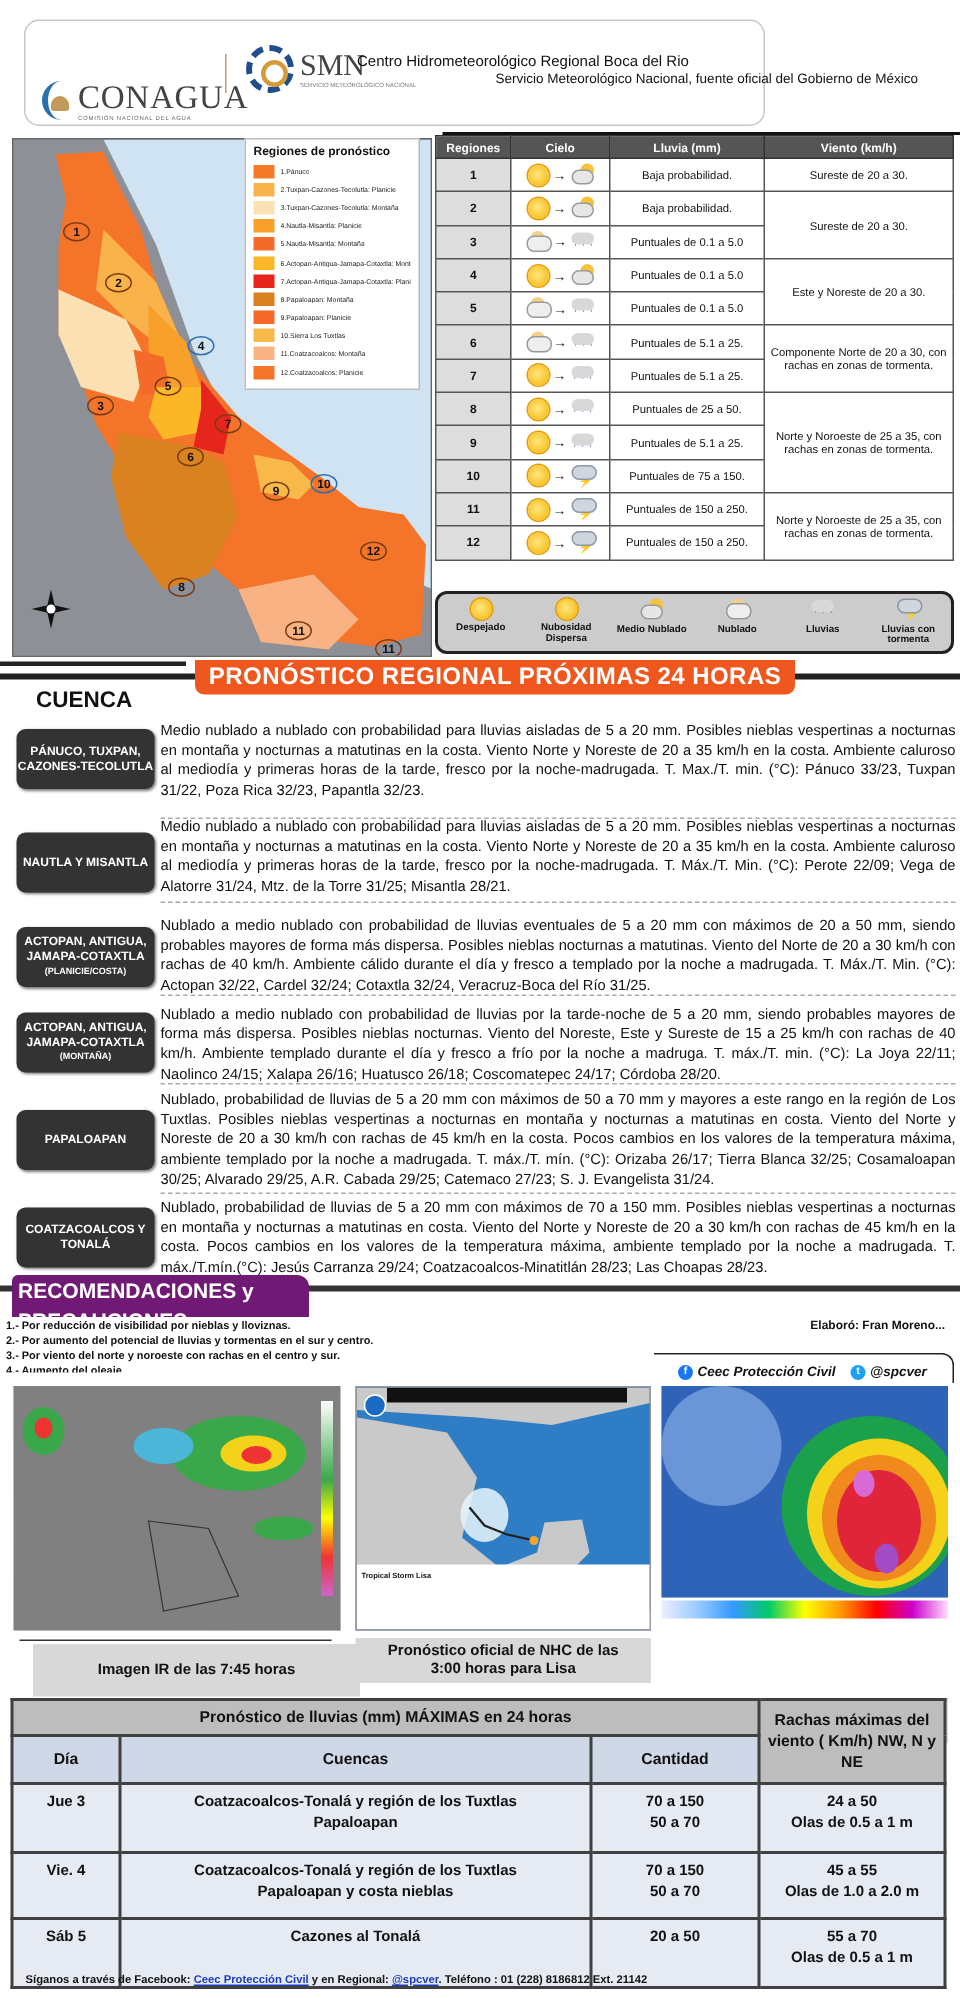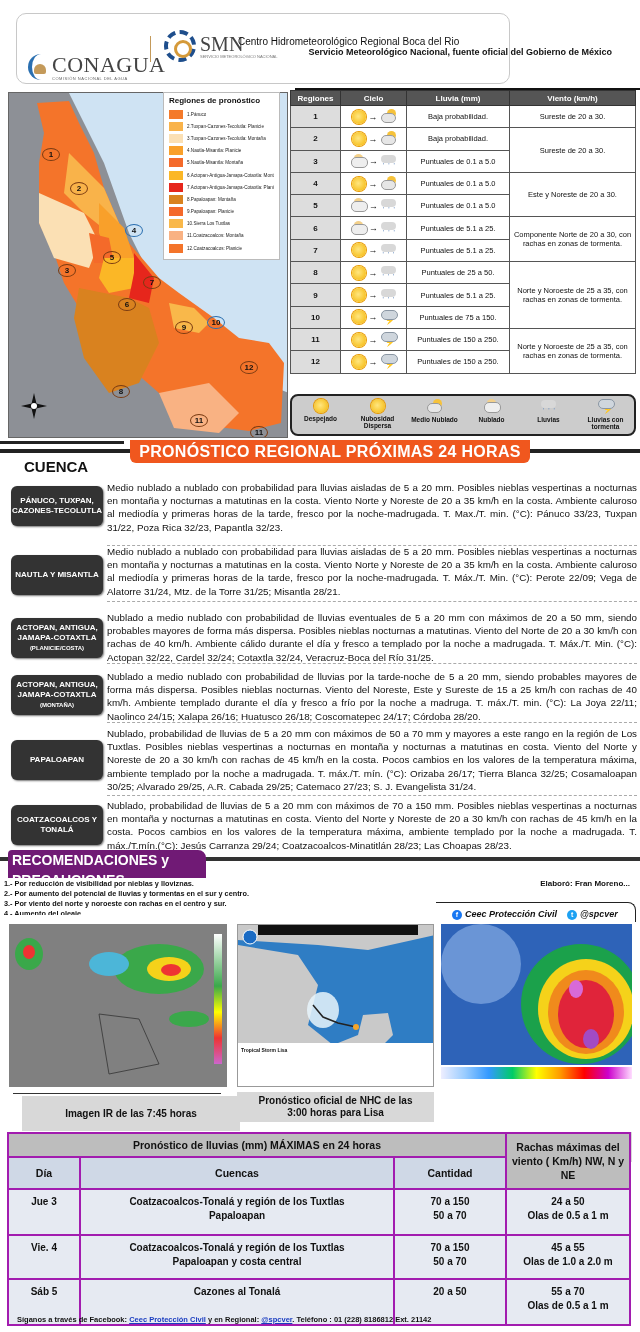--- a/index.html
+++ b/index.html
@@ -15,21 +15,21 @@
   .logo-sep { position:absolute; left:150px; top:36px; width:1px; height:26px; background:#c49a5a; }
   .logo-smn { position:absolute; left:164px; top:30px; display:flex; align-items:center; gap:4px; }
   .smn-mark { width:32px; height:32px; border-radius:50%; border:4px dashed #1e4e8c; position:relative; }
   .smn-mark::after { content:""; position:absolute; left:6px; top:6px; width:12px; height:12px; border-radius:50%; border:3px solid #d59a3a; }
   .smn-text { display:flex; flex-direction:column; }
   .smn-name { font-family:"Liberation Serif", serif; font-size:20px; color:#444; line-height:20px; }
   .smn-sub { font-size:4px; color:#777; line-height:5px; }
   .hdr-title { position:absolute; right:132px; top:40px; text-align:right; }
   .hdr-title { right:auto; left:250px; width:390px; text-align:right; padding-right:0; }
   .hdr-title1 { font-size:10px; font-weight:normal; color:#111; text-align:left; }
-  .hdr-title2 { font-size:9px; color:#111; text-align:right;font-weight:bold; }
+  .hdr-title2 { font-size:9px; color:#111; text-align:right; }
 
   .top-rule { position:absolute; left:295px; top:88px; width:345px; height:2px; background:#111; }
 
   
   .map { position:absolute; left:8px; top:92px; width:280px; height:346px; background:#8e9197; border:1px solid #666; overflow:hidden; }
   .map svg { position:absolute; left:0; top:0; }
   .legend { position:absolute; left:163px; top:92px; width:117px; height:168px; background:#fff; border:1px solid #bbb; padding:3px 5px; }
   .legend-title { font-size:8px; font-weight:bold; margin-bottom:3px; }
   .legend-item { display:flex; align-items:center; gap:4px; height:12.2px; }
   .legend-swatch { width:14px; height:9px; flex-shrink:0; }
@@ -83,21 +83,21 @@
   
   .img1 { position:absolute; left:9px; top:924px; width:218px; height:163px; background:linear-gradient(160deg,#777 0%,#999 40%,#6f6f6f 100%); overflow:hidden; }
   .img2 { position:absolute; left:237px; top:924px; width:197px; height:163px; background:#3a7bbf; overflow:hidden; border:1px solid #999; }
   .img3 { position:absolute; left:441px; top:924px; width:191px; height:141px; background:#2a5fb0; overflow:hidden; }
   .img3-scale { position:absolute; left:441px; top:1067px; width:191px; height:12px; background:linear-gradient(90deg,#eef,#9cf,#39f,#0c6,#ff0,#f90,#f00,#c0c,#fdf); }
   .caption { position:absolute; background:#d8d8d8; font-size:10px; font-weight:bold; text-align:center; display:flex; align-items:center; justify-content:center; line-height:12px; color:#111; }
   .img-rule { position:absolute; left:13px; top:1093px; width:208px; height:1px; background:#333; }
 
   
   .btable { position:absolute; left:7px; top:1132px; width:624px; border-collapse:collapse; font-size:10px; font-weight:bold; }
-  .btable td, .btable th { border:2px solid #a21caf; text-align:center; }
+  .btable td, .btable th { border:2px solid #404040; text-align:center; }
   .btable .h1 { background:#bdbdbd; height:24px; font-size:10.5px; }
   .btable .h2 { background:#cfd8e6; height:32px; font-size:10.5px; }
   .btable .hwind { background:#bdbdbd; font-size:10.5px; line-height:14px; }
   .btable .r { background:#e6eaf2; vertical-align:top; padding-top:5px; line-height:14px; }
   .btable .r1 { height:46px; }
   .btable .r2 { height:44px; }
   .btable .r3 { height:46px; }
 
   .footer { position:absolute; left:17px; top:1315px; font-size:7.5px; font-weight:bold; color:#111; }
   .footer a { color:#1a3cc0; text-decoration:underline; }
@@ -533,21 +533,21 @@
         </td>
     <td class="r r1">
           <div>24 a 50</div>
           <div>Olas de 0.5 a 1 m</div>
         </td>
       </tr>
       <tr>
         <td class="r r2">Vie. 4</td>
     <td class="r r2">
           <div>Coatzacoalcos-Tonalá y región de los Tuxtlas</div>
-          <div>Papaloapan y costa central</div>
+          <div>Papaloapan y costa nieblas</div>
         </td>
     <td class="r r2">
           <div>70 a 150</div>
           <div>50 a 70</div>
         </td>
     <td class="r r2">
           <div>45 a 55</div>
           <div>Olas de 1.0 a 2.0 m</div>
         </td>
       </tr>

